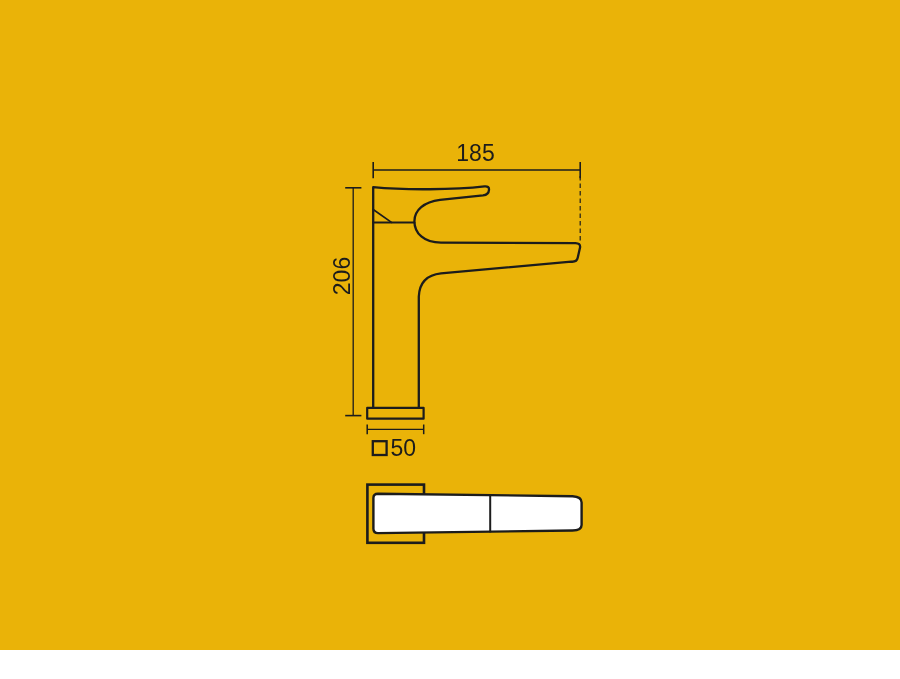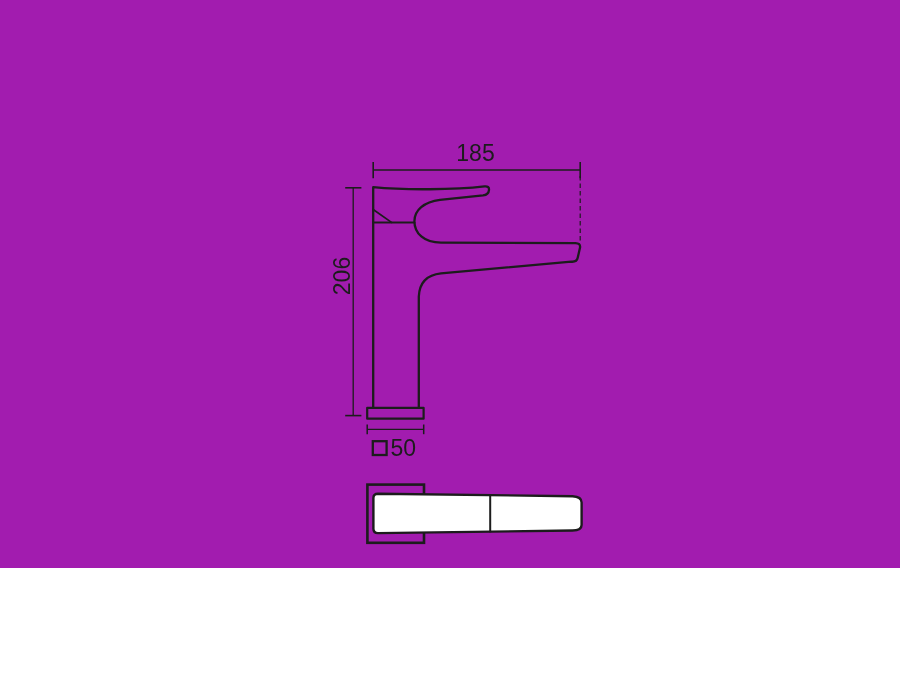--- a/index.html
+++ b/index.html
@@ -3,22 +3,22 @@
 <meta charset="utf-8">
 <style>
   html, body {
     margin: 0;
     padding: 0;
     background: #ffffff;
   }
   .canvas {
     position: relative;
     width: 900px;
-    height: 568px;
-    background: #a21caf;
+    height: 650px;
+    background: #eab308;
     overflow: hidden;
   }
   svg {
     display: block;
   }
   text {
     font-family: "Liberation Sans", "DejaVu Sans", sans-serif;
     fill: #1c1c1c;
   }
 </style>

